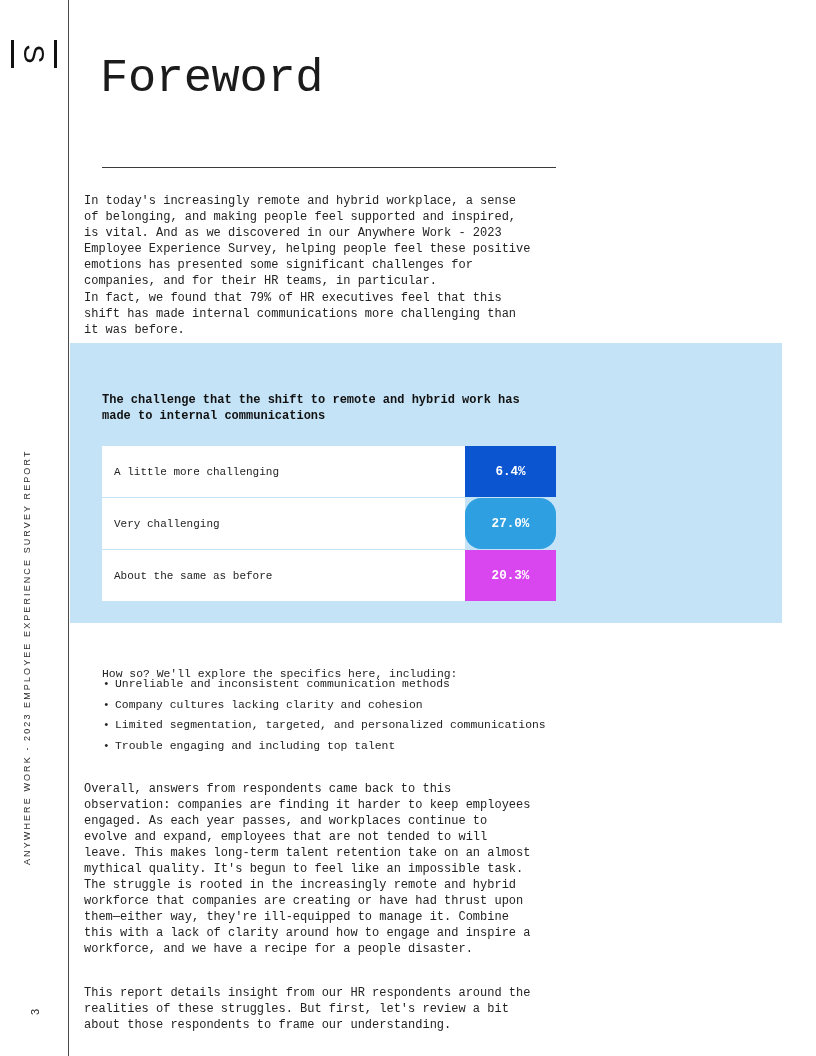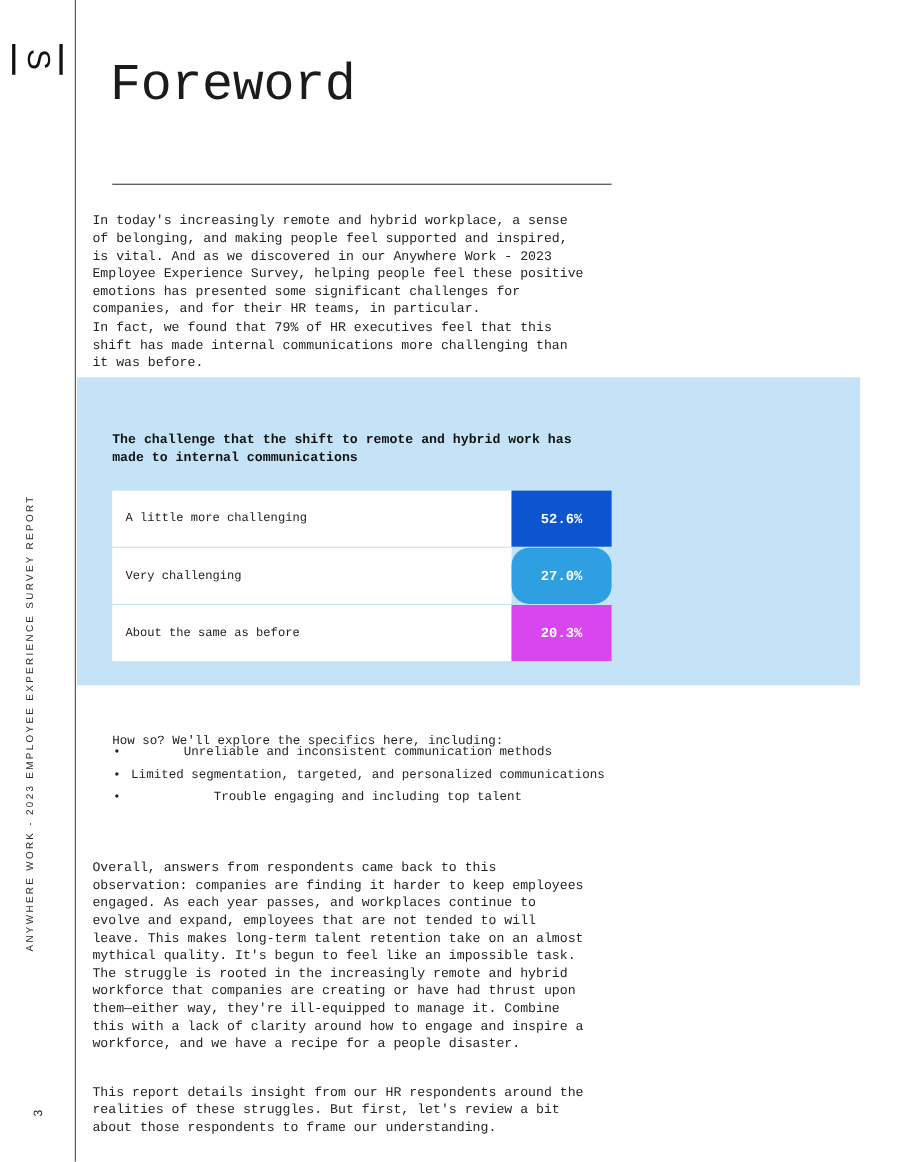--- a/index.html
+++ b/index.html
@@ -220,21 +220,20 @@
     color: #232323;
   }
   #bullet-list {
     position: absolute;
     left: 102px;
     top: 674px;
     width: 452px;
     margin: 0;
     padding: 0;
     list-style: none;
-    text-align: center;
   }
   #bullet-list li {
     position: relative;
     padding-left: 13px;
     font-size: 11.4px;
     line-height: 20.6px;
     color: #232323;
   }
   #bullet-list li::before {
     content: "\2022";
@@ -270,37 +269,38 @@
   <p class="body-text" id="intro-para-1">In today's increasingly remote and hybrid workplace, a sense of belonging, and making people feel supported and inspired, is vital. And as we discovered in our Anywhere Work - 2023 Employee Experience Survey, helping people feel these positive emotions has presented some significant challenges for companies, and for their HR teams, in particular.</p>
   <p class="body-text" id="intro-para-2">In fact, we found that 79% of HR executives feel that this shift has made internal communications more challenging than it was before.</p>
 
   <div id="callout">
     <div id="callout-title">The challenge that the shift to remote and hybrid work has made to internal communications</div>
 
 
     <div id="answer-table">
       <div class="answer-row">
         <div class="answer-label">A little more challenging</div>
-        <div class="answer-value" style="background: rgb(11, 85, 209);">52.6%</div>
+        <div class="answer-value" style="background: rgb(11, 85, 209);">6.4%</div>
       </div>
       <div class="answer-row">
         <div class="answer-label">Very challenging</div>
         <div class="answer-value" style="background: rgb(46, 159, 224); border-radius: 16px;">27.0%</div>
       </div>
       <div class="answer-row">
         <div class="answer-label">About the same as before</div>
         <div class="answer-value" style="background: #d946ef; text-align: right;">20.3%</div>
       </div>
     </div>
   </div>
 
   <p id="lead-in">How so? We'll explore the specifics here, including:</p>
 
   <ul id="bullet-list">
     <li>Unreliable and inconsistent communication methods</li>
+    <li>Company cultures lacking clarity and cohesion</li>
     <li>Limited segmentation, targeted, and personalized communications</li>
     <li>Trouble engaging and including top talent</li>
   </ul>
 
   <p class="body-text" id="closing-para-1">Overall, answers from respondents came back to this observation: companies are finding it harder to keep employees engaged. As each year passes, and workplaces continue to evolve and expand, employees that are not tended to will leave. This makes long-term talent retention take on an almost mythical quality. It's begun to feel like an impossible task.</p>
   <p class="body-text" id="closing-para-2">The struggle is rooted in the increasingly remote and hybrid workforce that companies are creating or have had thrust upon them—either way, they're ill-equipped to manage it. Combine this with a lack of clarity around how to engage and inspire a workforce, and we have a recipe for a people disaster.</p>
   <p class="body-text" id="closing-para-3">This report details insight from our HR respondents around the realities of these struggles. But first, let's review a bit about those respondents to frame our understanding.</p>
 
 </div>
 

